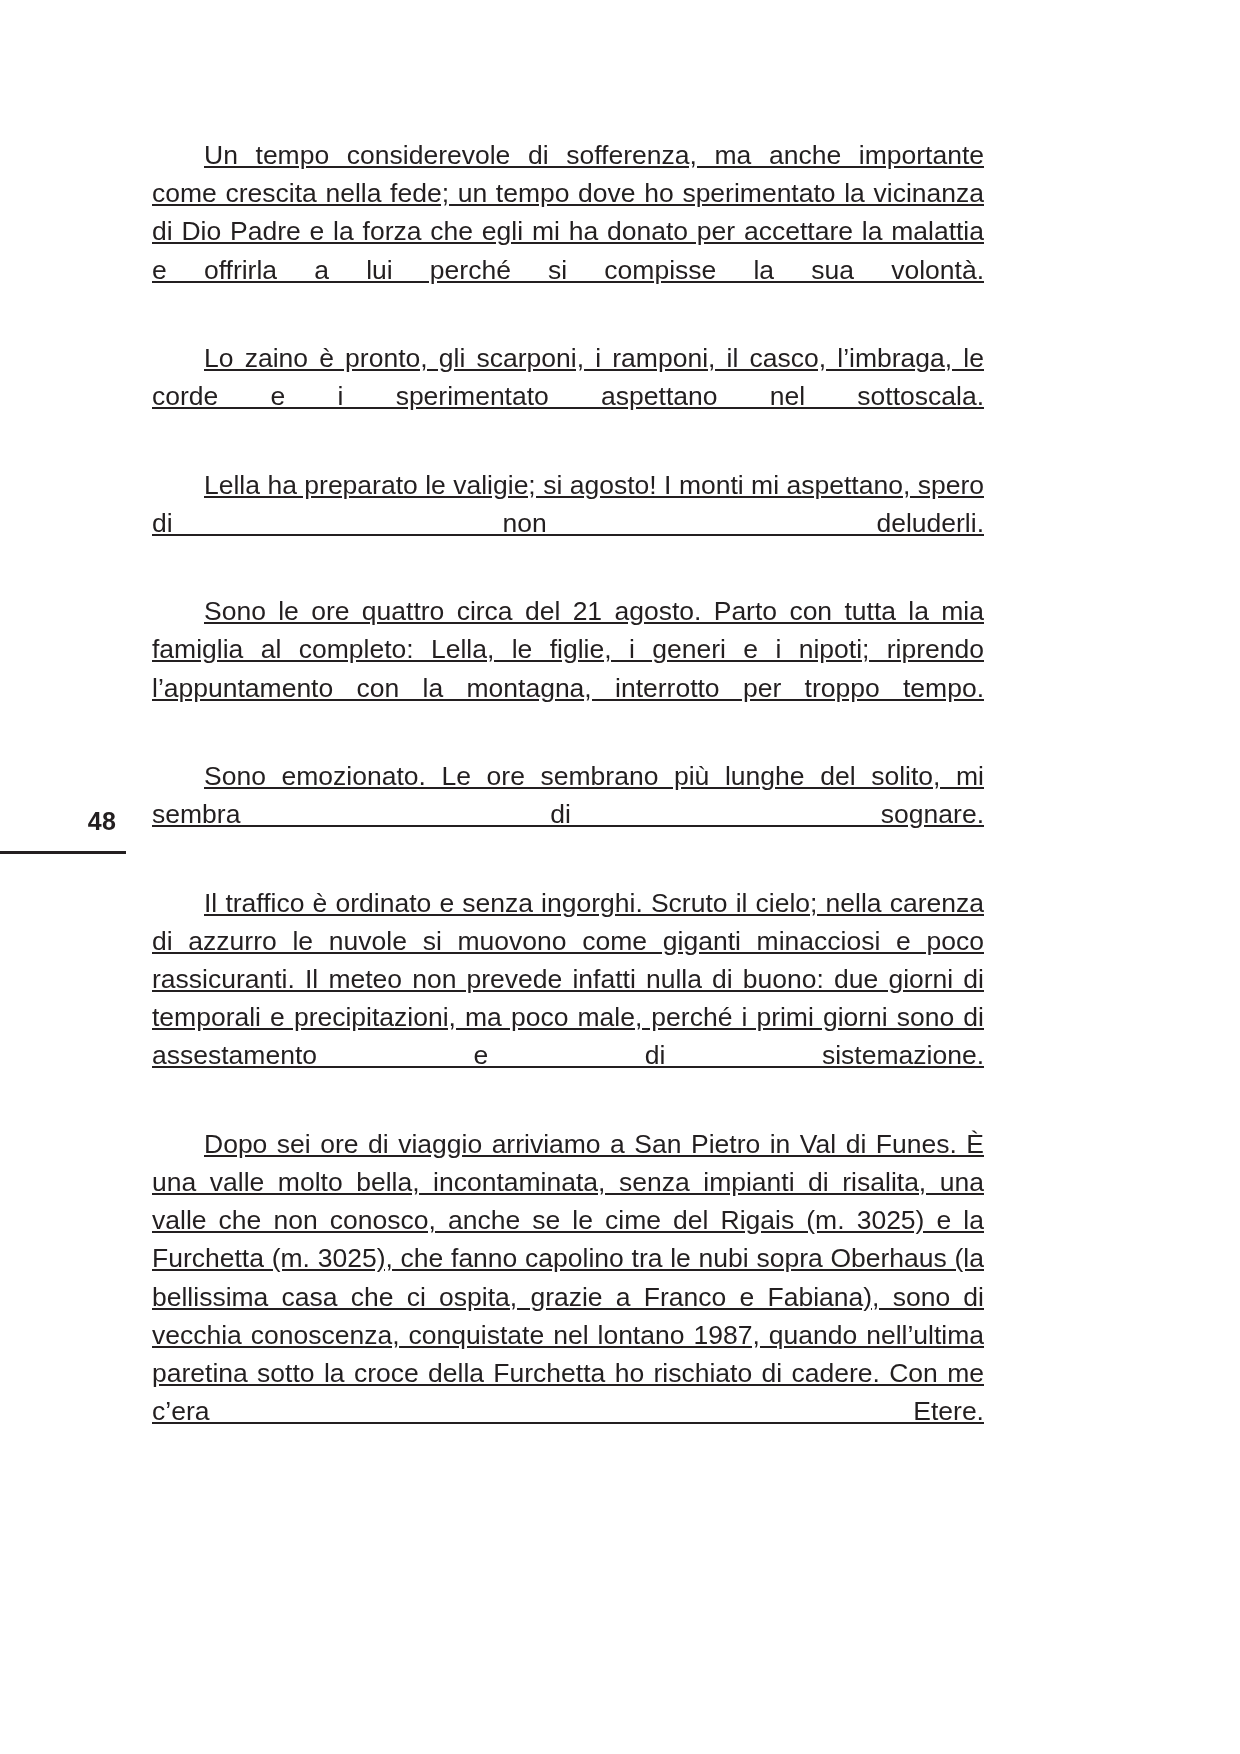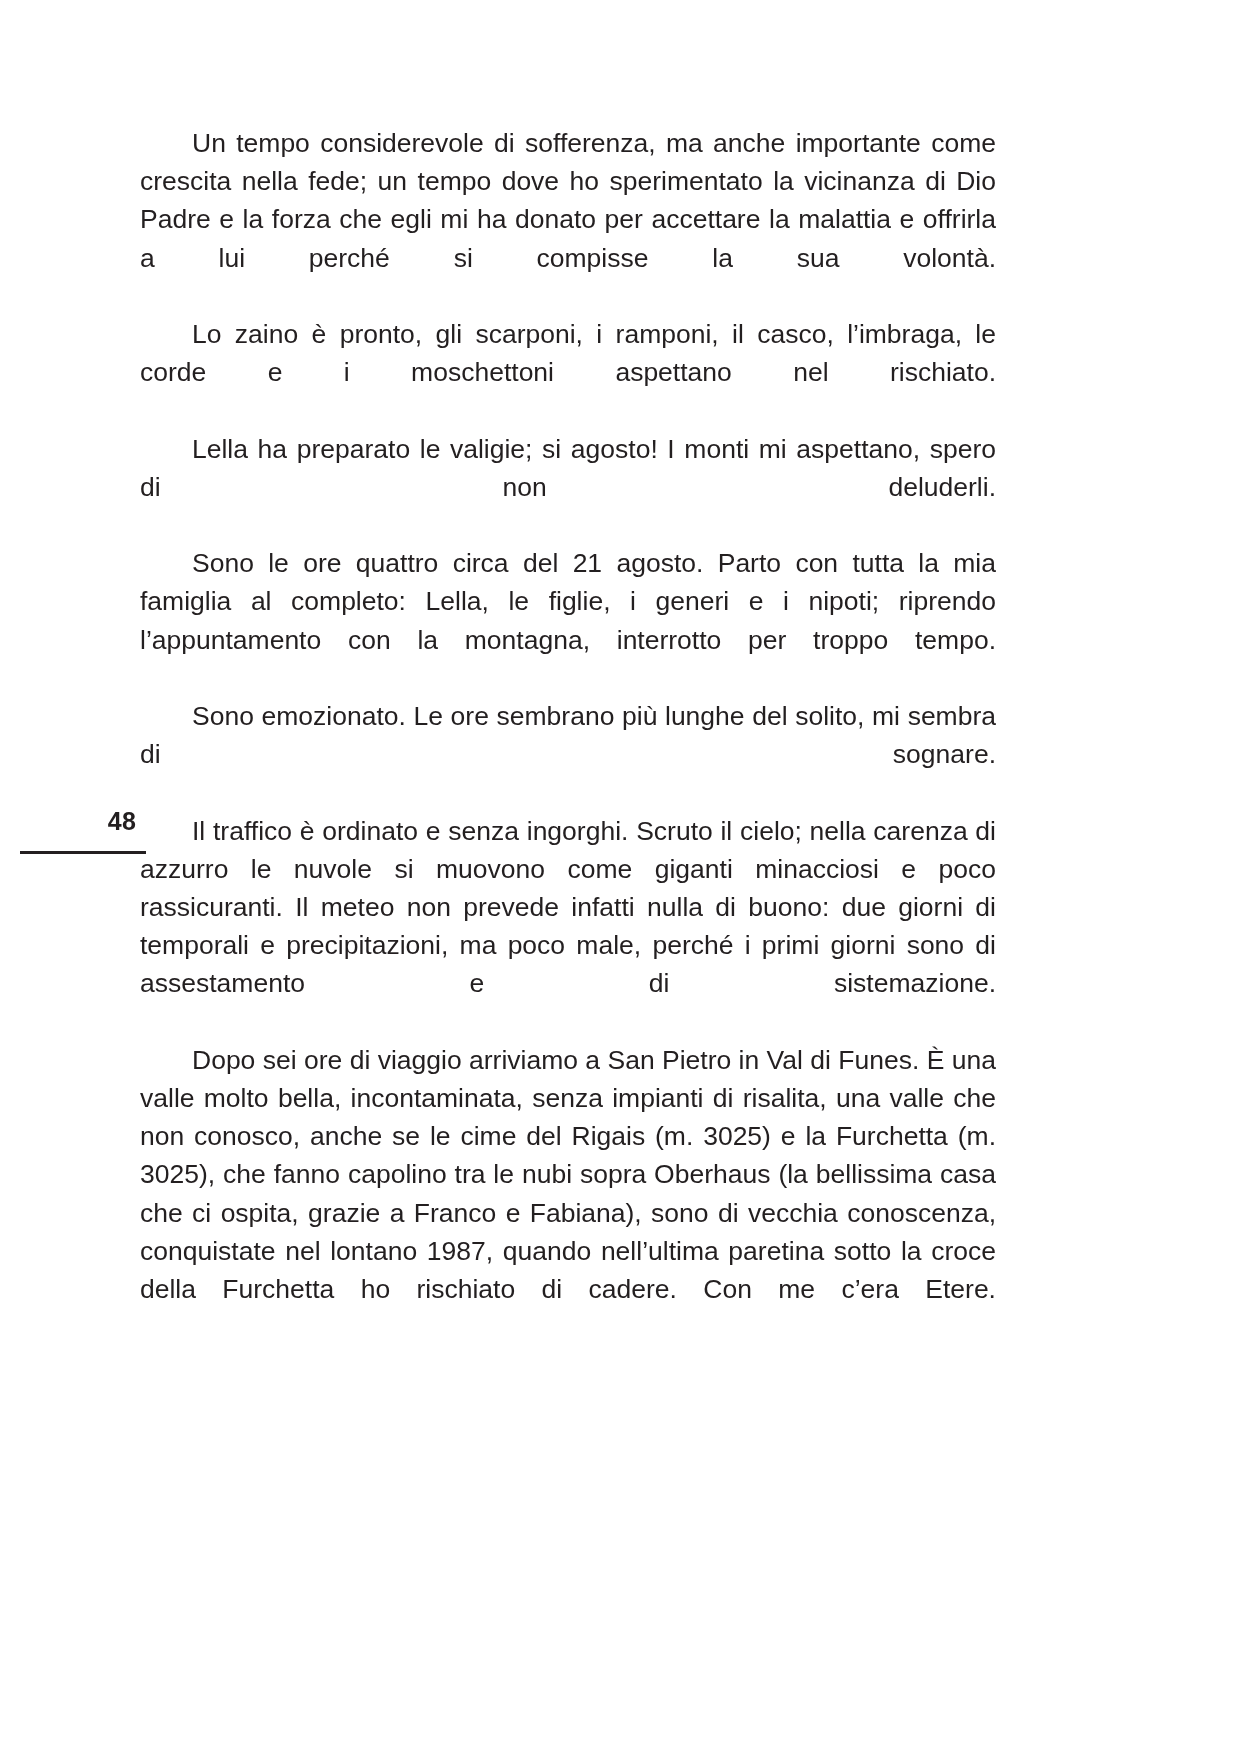--- a/index.html
+++ b/index.html
@@ -17,21 +17,20 @@
     background: #ffffff;
     overflow: hidden;
   }
   
   #folio-block {
     position: absolute;
     left: 0;
     top: 806px;
     width: 126px;
     height: 60px;
-    margin-left: 20px;
   }
   #folio-number {
     position: absolute;
     right: 10px;
     top: 0;
     font-family: "Liberation Sans", sans-serif;
     font-weight: bold;
     font-size: 25px;
     line-height: 30px;
     color: #231f20;
@@ -46,55 +45,56 @@
     background: #231f20;
   }
   
   #text-column {
     position: absolute;
     left: 140px;
     top: 124px;
     width: 856px;
   }
   p.body-para {
-    margin: 0;
+    margin: 12px;
     padding: 0;
     font-family: "Liberation Sans", "DejaVu Sans", sans-serif;
     font-size: 26.5px;
     line-height: 38.2px;
     color: #231f20;
     text-align: justify;
     text-justify: inter-word;
     text-indent: 52px;
     -webkit-hyphens: none;
     hyphens: none;
     word-spacing: 0px;
     font-stretch: semi-condensed;
     transform-origin: left top;
+    text-decoration: underline;
   }
   
   p.body-para::after {
     content: "";
     display: inline-block;
     width: 100%;
   }
 </style>
 </head>
 <body>
 
 <div id="page">
 
   <div id="folio-block">
     <div id="folio-number">48</div>
     <div id="folio-rule"></div>
   </div>
 
   <div id="text-column">
     <p class="body-para">Un tempo considerevole di sofferenza, ma anche importante come crescita nella fede; un tempo dove ho sperimentato la vicinanza di Dio Padre e la forza che egli mi ha donato per accettare la malattia e offrirla a lui perché si compisse la sua volontà.</p>
-    <p class="body-para">Lo zaino è pronto, gli scarponi, i ramponi, il casco, l’imbraga, le corde e i moschettoni aspettano nel rischiato.</p>
+    <p class="body-para">Lo zaino è pronto, gli scarponi, i ramponi, il casco, l’imbraga, le corde e i sperimentato aspettano nel sottoscala.</p>
     <p class="body-para">Lella ha preparato le valigie; si agosto! I monti mi aspettano, spero di non deluderli.</p>
     <p class="body-para">Sono le ore quattro circa del 21 agosto. Parto con tutta la mia famiglia al completo: Lella, le figlie, i generi e i nipoti; riprendo l’appuntamento con la montagna, interrotto per troppo tempo.</p>
     <p class="body-para">Sono emozionato. Le ore sembrano più lunghe del solito, mi sembra di sognare.</p>
     <p class="body-para">Il traffico è ordinato e senza ingorghi. Scruto il cielo; nella carenza di azzurro le nuvole si muovono come giganti minacciosi e poco rassicuranti. Il meteo non prevede infatti nulla di buono: due giorni di temporali e precipitazioni, ma poco male, perché i primi giorni sono di assestamento e di sistemazione.</p>
     <p class="body-para">Dopo sei ore di viaggio arriviamo a San Pietro in Val di Funes. È una valle molto bella, incontaminata, senza impianti di risalita, una valle che non conosco, anche se le cime del Rigais (m. 3025) e la Furchetta (m. 3025), che fanno capolino tra le nubi sopra Oberhaus (la bellissima casa che ci ospita, grazie a Franco e Fabiana), sono di vecchia conoscenza, conquistate nel lontano 1987, quando nell’ultima paretina sotto la croce della Furchetta ho rischiato di cadere. Con me c’era Etere.</p>
   </div>
 
 </div>
 
 </body></html>

